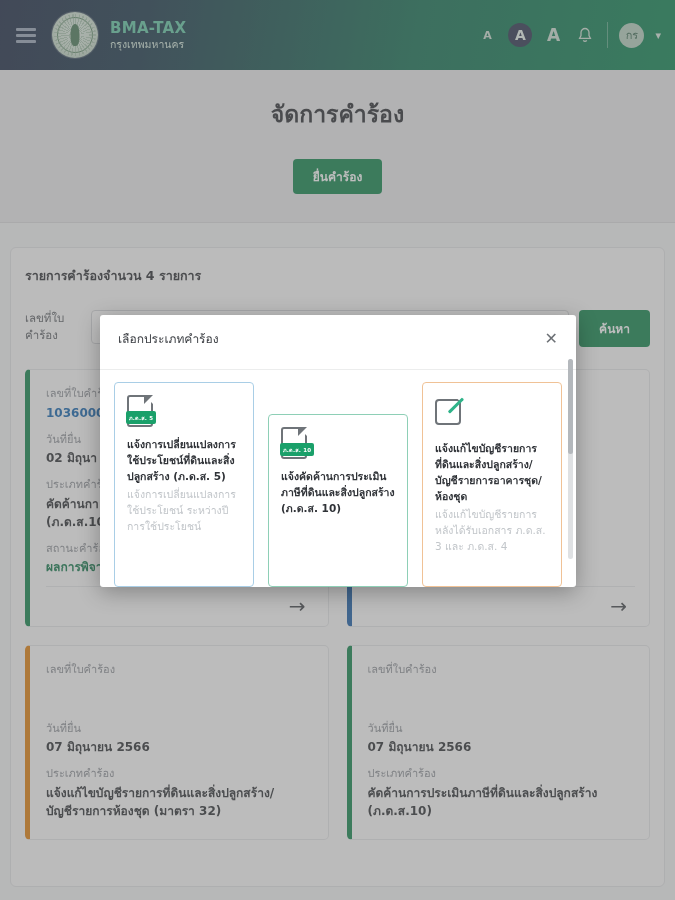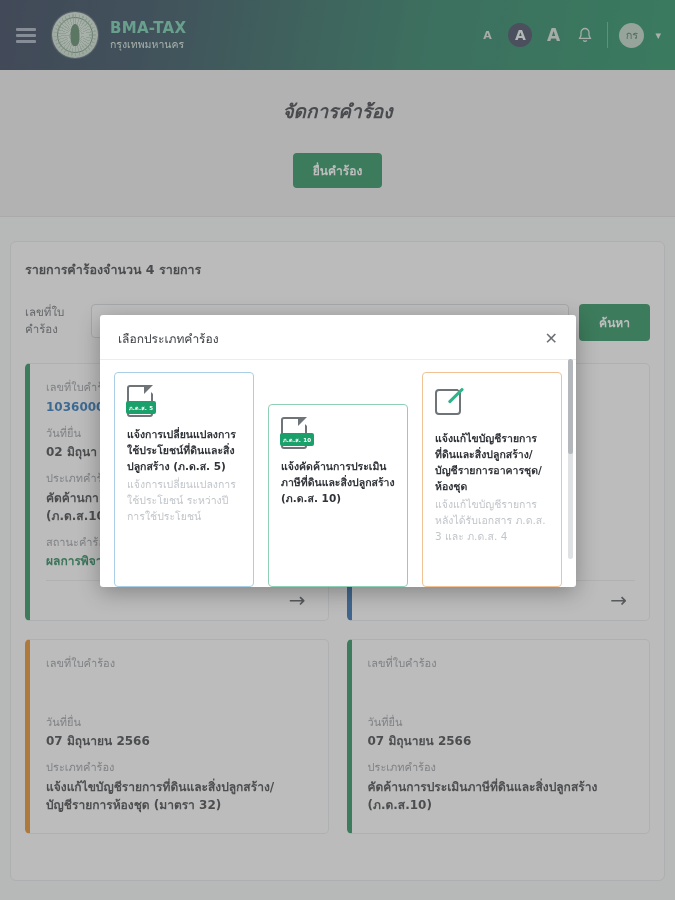--- a/index.html
+++ b/index.html
@@ -82,21 +82,21 @@
 
   
   .page { position: relative; background: #f3f4f5; height: 830px; }
 
   .hero {
     background: #e9eaec;
     border-bottom: 1px solid #dadbdd;
     padding: 26px 18px 28px;
     text-align: center;
   }
-  .hero-title { font-size: 19px; font-weight: bold; color: #2d2f33; font-style: italic; }
+  .hero-title { font-size: 23px; font-weight: bold; color: #2d2f33; }
   .hero-sub { font-size: 11.5px; color: #4a4d52; margin-top: 11px; }
   .hero-btn {
     display: inline-block; margin-top: 27px;
     background: #13854e; color: #ffffff;
     font-size: 12px; font-weight: bold;
     padding: 8px 20px; border-radius: 4px; cursor: pointer;
     border: none;
   }
 
   .list-panel {
@@ -171,21 +171,21 @@
     width: 476px; height: 272px;
     background: #ffffff;
     border-radius: 3px;
     box-shadow: 0 5px 22px rgba(0,0,0,.30);
     z-index: 60;
     display: flex; flex-direction: column;
     overflow: hidden;
   }
   .modal-head {
     display: flex; align-items: center; justify-content: space-between;
-    padding: 14px 18px 11px;
+    padding: 14px 18px 21px;
     border-bottom: 1px solid #eceded;
     flex: none;
   }
   .modal-title { font-size: 12px; color: #3a3d42; }
   .modal-close { font-size: 16px; color: #6c7075; cursor: pointer; line-height: 1; }
   .modal-body {
     flex: 1; overflow: hidden;
     padding: 12px 14px 0;
     display: grid; grid-template-columns: repeat(3, 1fr); gap: 14px;
     position: relative;

